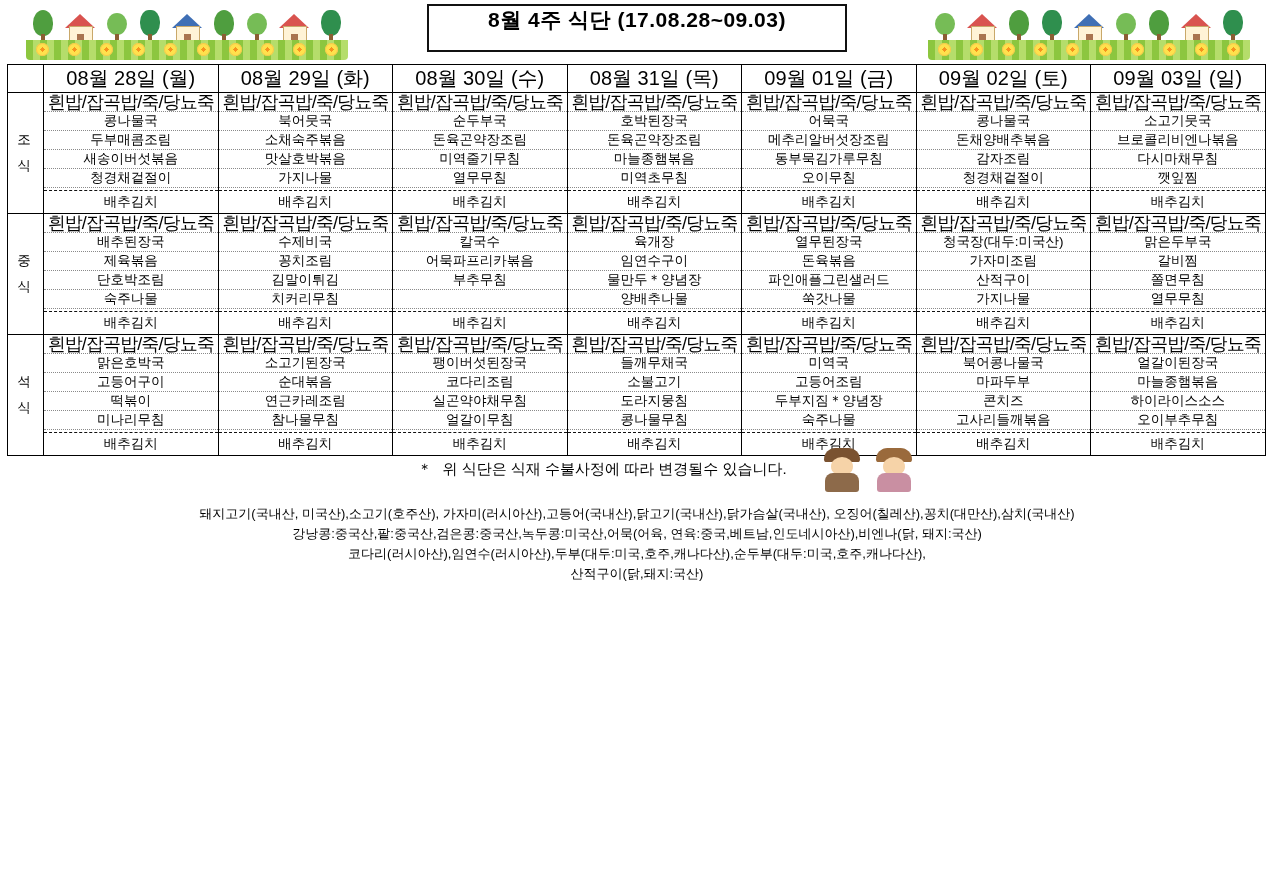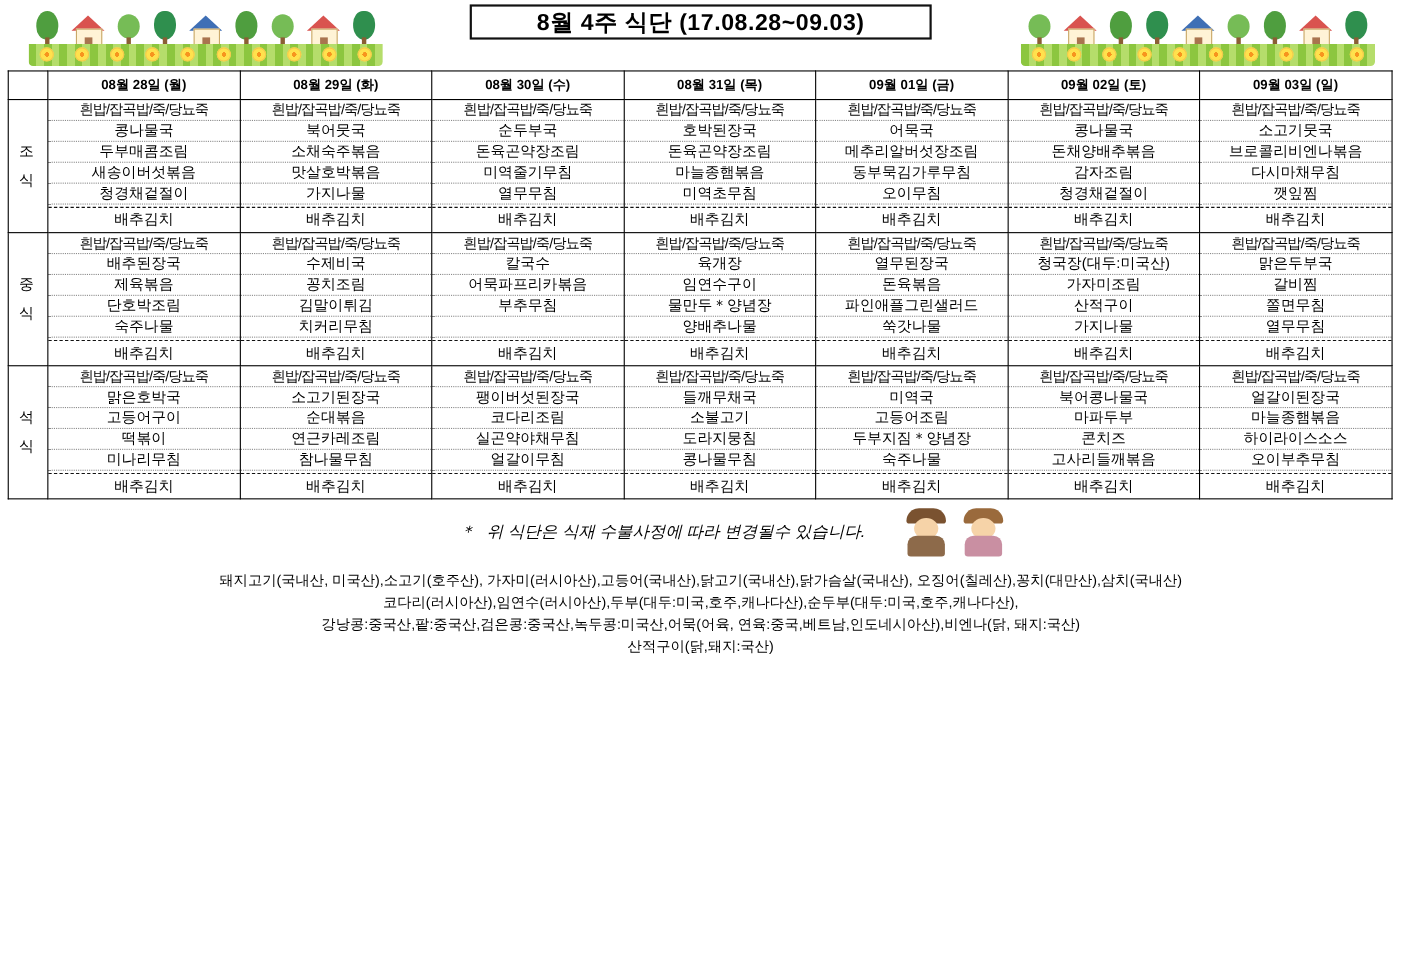--- a/index.html
+++ b/index.html
@@ -114,21 +114,21 @@
     background: #a9744f;
   }
 
   
   .title-box {
     position: absolute;
     left: 50%;
     top: 2px;
     transform: translateX(-50%);
     width: 420px;
-    height: 32px;
+    height: 48px;
     border: 2px solid #111;
     background: #ffffff;
     display: flex;
     align-items: flex-start;
     justify-content: center;
     box-sizing: border-box;
   }
   .title-box .title-text {
     font-size: 21px;
     font-weight: 700;
@@ -146,22 +146,22 @@
   }
   table.menu th, table.menu td {
     border: 1px solid #000;
     text-align: center;
     vertical-align: middle;
     font-size: 13.5px;
     padding: 0;
   }
   table.menu th.daycol {
     height: 25px;
-    font-weight: 700;
-    font-size: 12px;
+    font-weight: 400;
+    font-size: 20px;
   }
   th.cornercell { width: 36px; }
   .mealcell {
     width: 36px;
     font-size: 15px;
     letter-spacing: 3px;
     line-height: 1.9;
   }
   .dishes {
     padding: 2px 0 3px 0;
@@ -169,41 +169,40 @@
   .dish {
     line-height: 18px;
     height: 18px;
     white-space: nowrap;
     overflow: hidden;
     font-size: 13.5px;
     border-bottom: 1px dotted #8a8a8a;
   }
   .dish.first {
     letter-spacing: -0.9px;
-    font-size: 13px;
+    font-size: 18px;
   }
   .dish.kimchi {
     border-bottom: none;
     border-top: 1px dashed #111;
     margin-top: 2px;
     padding-top: 2px;
     height: 20px;
     line-height: 18px;
   }
   .dish.blank {
     border-bottom: 1px dotted #8a8a8a;
     color: transparent;
   }
 
   
   .note-row {
     position: relative;
-    margin-top: 20px;
+    margin-top: 4px;
     height: 34px;
-    font-style: italic;
   }
   .note-text {
     text-align: center;
     font-size: 15px;
     padding-right: 70px;
   }
   .note-star { margin-right: 6px; }
   .kids {
     position: absolute;
     right: 335px;
@@ -602,18 +601,18 @@
       <span class="kid girl">
           <span class="hat"></span>
           <span class="face"></span>
           <span class="body"></span>
         </span>
     </div>
   </div>
 
   <div class="origin">
     <div class="line">돼지고기(국내산, 미국산),소고기(호주산), 가자미(러시아산),고등어(국내산),닭고기(국내산),닭가슴살(국내산), 오징어(칠레산),꽁치(대만산),삼치(국내산)</div>
+    <div class="line">강낭콩:중국산,팥:중국산,검은콩:중국산,녹두콩:미국산,어묵(어육, 연육:중국,베트남,인도네시아산),비엔나(닭, 돼지:국산)</div>
     <div class="line">코다리(러시아산),임연수(러시아산),두부(대두:미국,호주,캐나다산),순두부(대두:미국,호주,캐나다산),</div>
-    <div class="line">강낭콩:중국산,팥:중국산,검은콩:중국산,녹두콩:미국산,어묵(어육, 연육:중국,베트남,인도네시아산),비엔나(닭, 돼지:국산)</div>
     <div class="line">산적구이(닭,돼지:국산)</div>
   </div>
 
 </div>
 
 </body></html>

